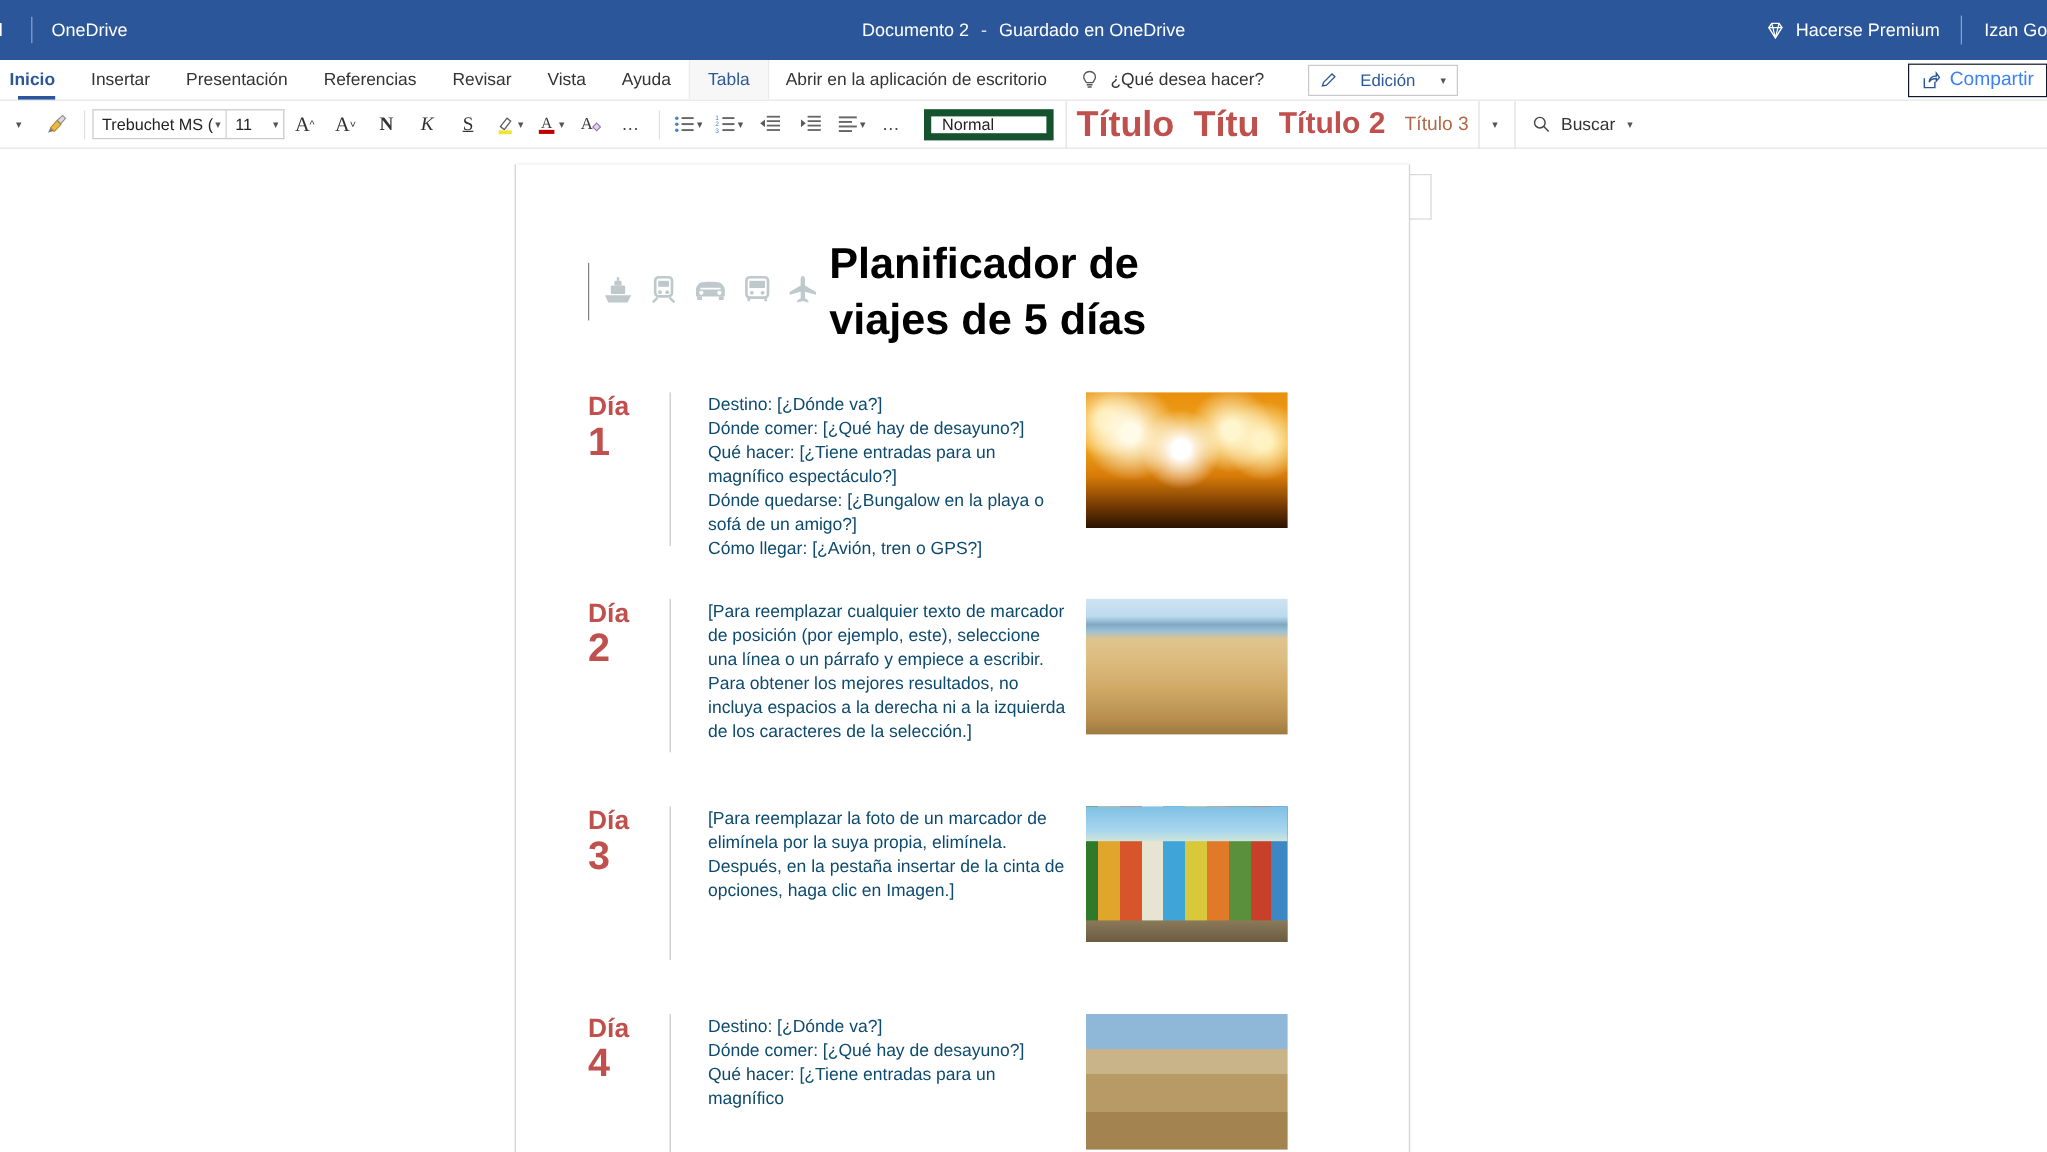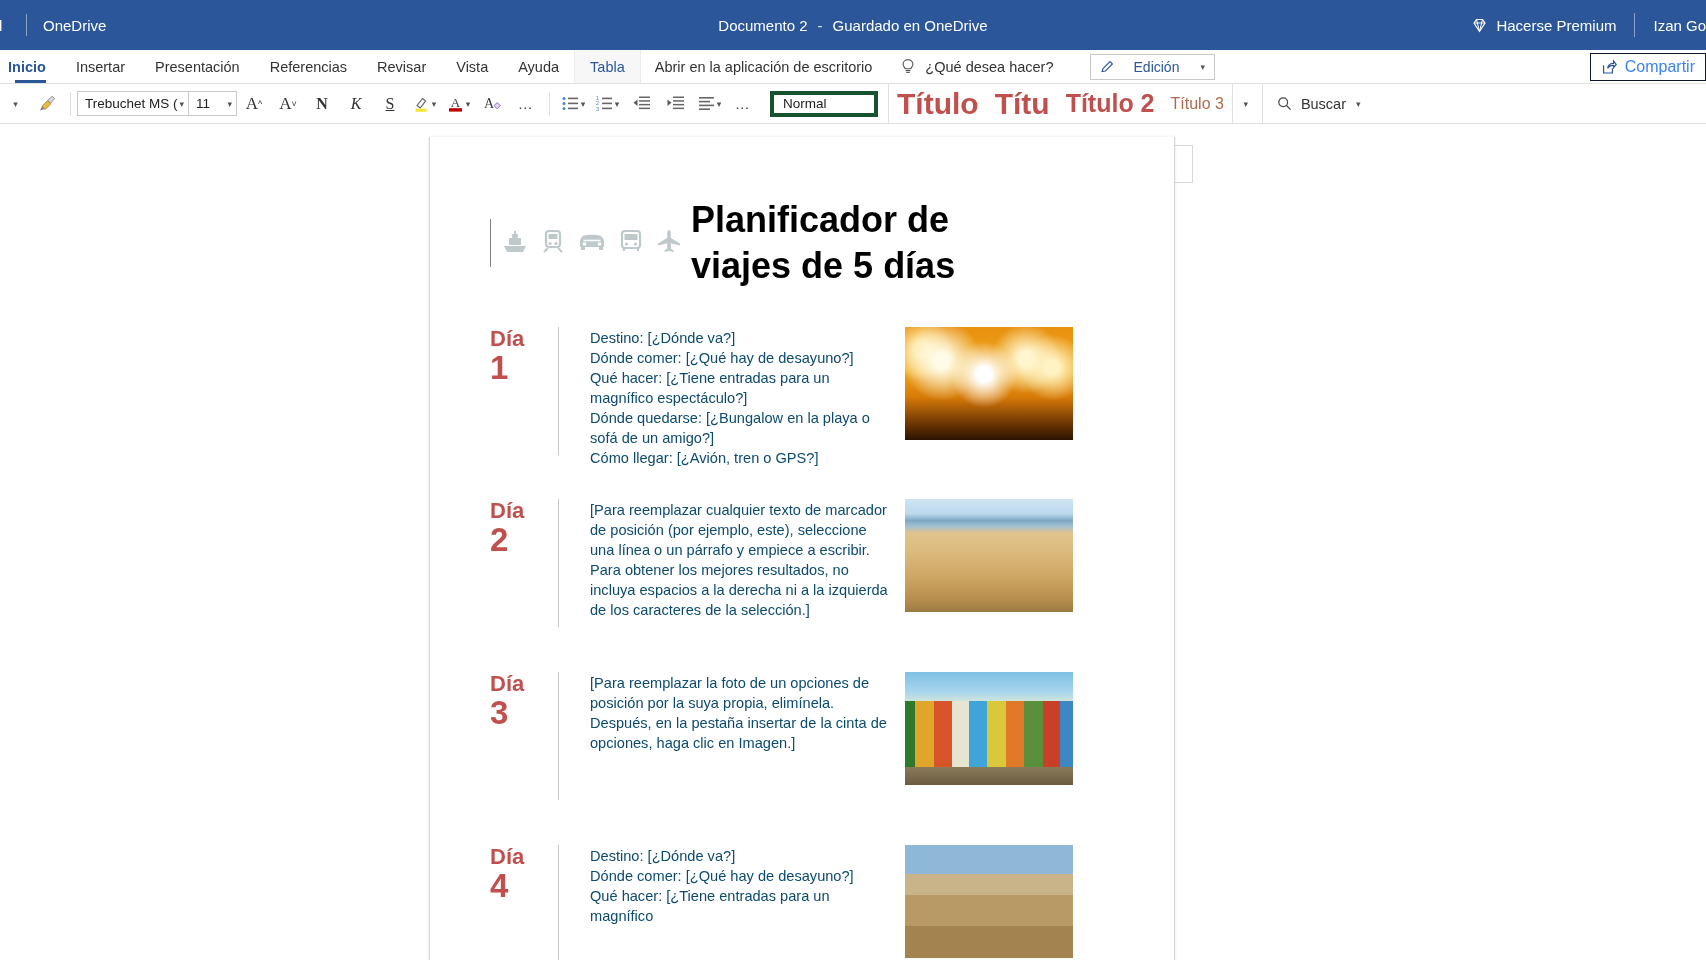--- a/index.html
+++ b/index.html
@@ -165,21 +165,21 @@
   .font-size-box span.label { flex: 1; }
   .glyph-A { font-size: 17px; font-family: "Liberation Serif", serif; }
   .glyph-sup { font-size: 9px; vertical-align: super; }
   .bold-g { font-weight: bold; font-size: 16px; font-family: "Liberation Serif", serif; }
   .ital-g { font-style: italic; font-size: 16px; font-family: "Liberation Serif", serif; }
   .und-g  { text-decoration: underline; font-size: 16px; font-family: "Liberation Serif", serif; }
   .dots { letter-spacing: 1.5px; font-size: 15px; color:#444; }
 
   .style-current {
     width: 108px; height: 26px;
-    border: 4px solid #14532d;
+    border: 6px solid #14532d;
     background: #fff;
     display: flex; align-items: center;
     padding-left: 9px;
     font-size: 13.5px; color: #222;
     margin-left: 10px;
   }
   .style-gallery {
     height: 40px;
     display: flex; align-items: center;
     border-left: 1px solid #e0e0e0;
@@ -655,21 +655,21 @@
       <div class="day-photo ph-beach"></div>
     </div>
 
     <div class="day-row" style="top:535px;">
       <div class="day-label">
         <div class="day-word">Día</div>
         <div class="day-num">3</div>
       </div>
       <div class="day-rule" style="height:128px;"></div>
       <div class="day-body">
-        <p>[Para reemplazar la foto de un opciones de posición por la suya propia, elimínela. Después, en la pestaña insertar de la cinta de opciones, haga clic en Imagen.]</p>
+        <p>[Para reemplazar la foto de un marcador de elimínela por la suya propia, elimínela. Después, en la pestaña insertar de la cinta de opciones, haga clic en Imagen.]</p>
       </div>
       <div class="day-photo ph-surf"></div>
     </div>
 
     <div class="day-row" style="top:708px;">
       <div class="day-label">
         <div class="day-word">Día</div>
         <div class="day-num">4</div>
       </div>
       <div class="day-rule" style="height:128px;"></div>

